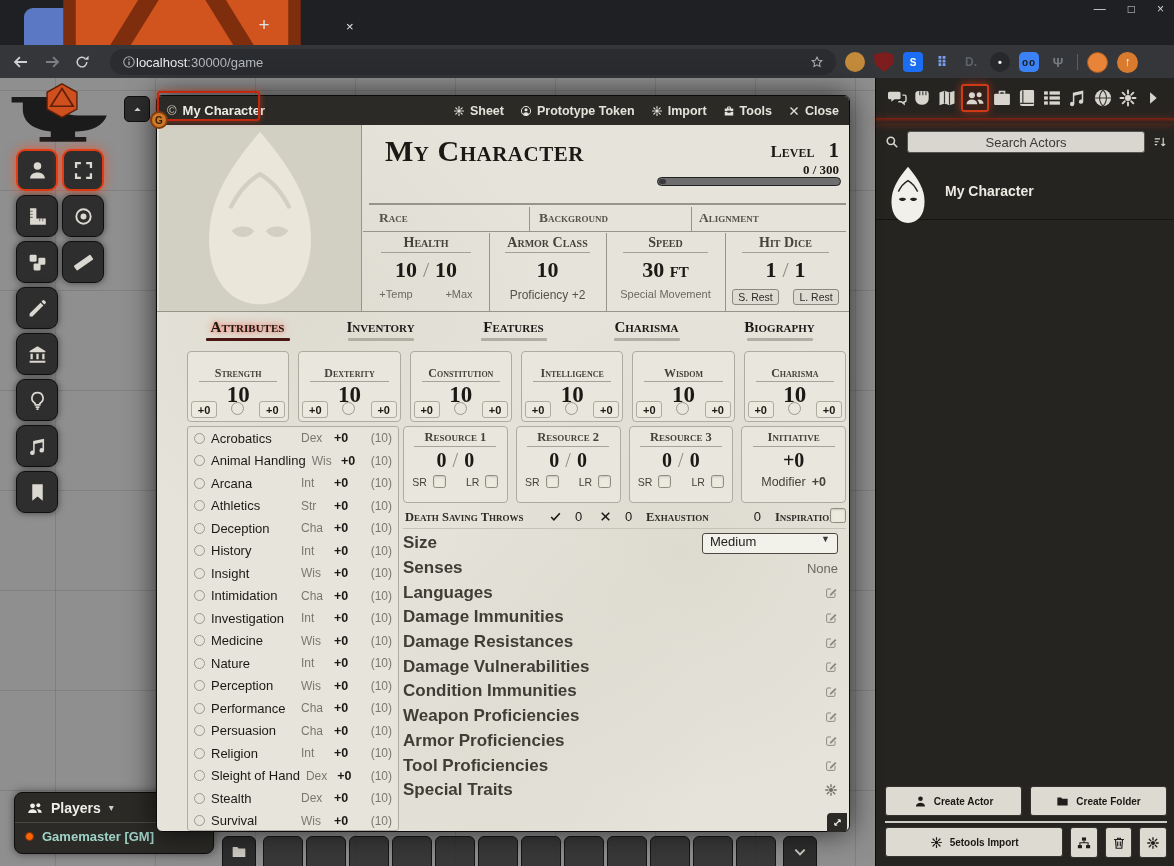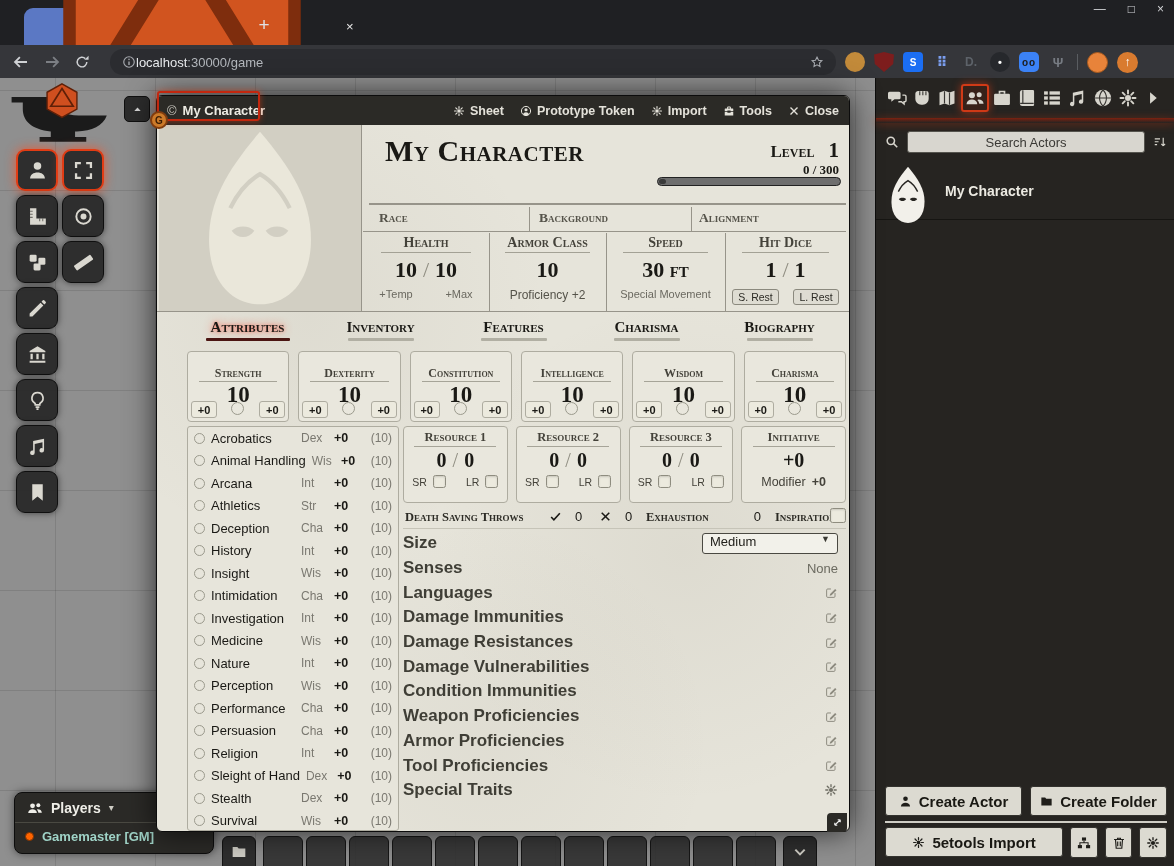--- a/index.html
+++ b/index.html
@@ -157,21 +157,21 @@
 #sbglow{position:absolute;left:0;top:40px;width:100%;height:5px;background:linear-gradient(180deg,#7d2110,#34100700);box-shadow:0 1px 8px rgba(185,51,15,.5)}
 #searchrow{position:absolute;left:9px;top:52px;width:282px;height:24px;display:flex;align-items:center;gap:8px}
 #searchrow .ic{width:14px;height:14px;color:#d7d5cd}
 #search-input{flex:1;height:22px;background:#d8d6cf;border:1px solid #55544e;border-radius:3px;text-align:center;font-size:13px;color:#2c2b27;font-family:inherit;outline:none}
 #search-input::placeholder{color:#3a3935;opacity:1}
 #actorlist{position:absolute;left:0;top:84px;width:100%}
 .actor-row{display:flex;align-items:center;gap:14px;padding:5px 9px;height:58px;border-bottom:1px solid #161512}
 .actor-avatar{width:46px;height:52px;flex:0 0 auto}
 .actor-name{font-size:14px;font-weight:bold;color:#eceae2}
 #sbfooter{position:absolute;left:9px;top:708px;width:282px;display:flex;gap:8px}
-.beigebtn{height:30px;background:#dcdad1;border:1px solid #33322e;border-radius:3px;display:flex;align-items:center;justify-content:center;gap:7px;font-size:15px;font-weight:bold;color:#191813}
+.beigebtn{height:30px;background:#dcdad1;border:1px solid #33322e;border-radius:3px;display:flex;align-items:center;justify-content:center;gap:7px;font-size:10px;font-weight:bold;color:#191813}
 .beigebtn .ic{width:13px;height:13px;color:#1f1e1a}
 #sbfooter .beigebtn{flex:1}
 #sbdivider{position:absolute;left:9px;top:743px;width:282px;height:2px;background:#cfcdc5}
 #sbbottom{position:absolute;left:9px;top:749px;width:282px;display:flex;gap:7px}
 #btn-import{width:181px}
 .sqbtn{width:28px;height:31px;background:#dcdad1;border:1px solid #33322e;border-radius:3px;display:flex;align-items:center;justify-content:center;color:#1f1e1a}
 .sqbtn .ic{width:14px;height:14px}
 </style>
 </head>
 <body>

